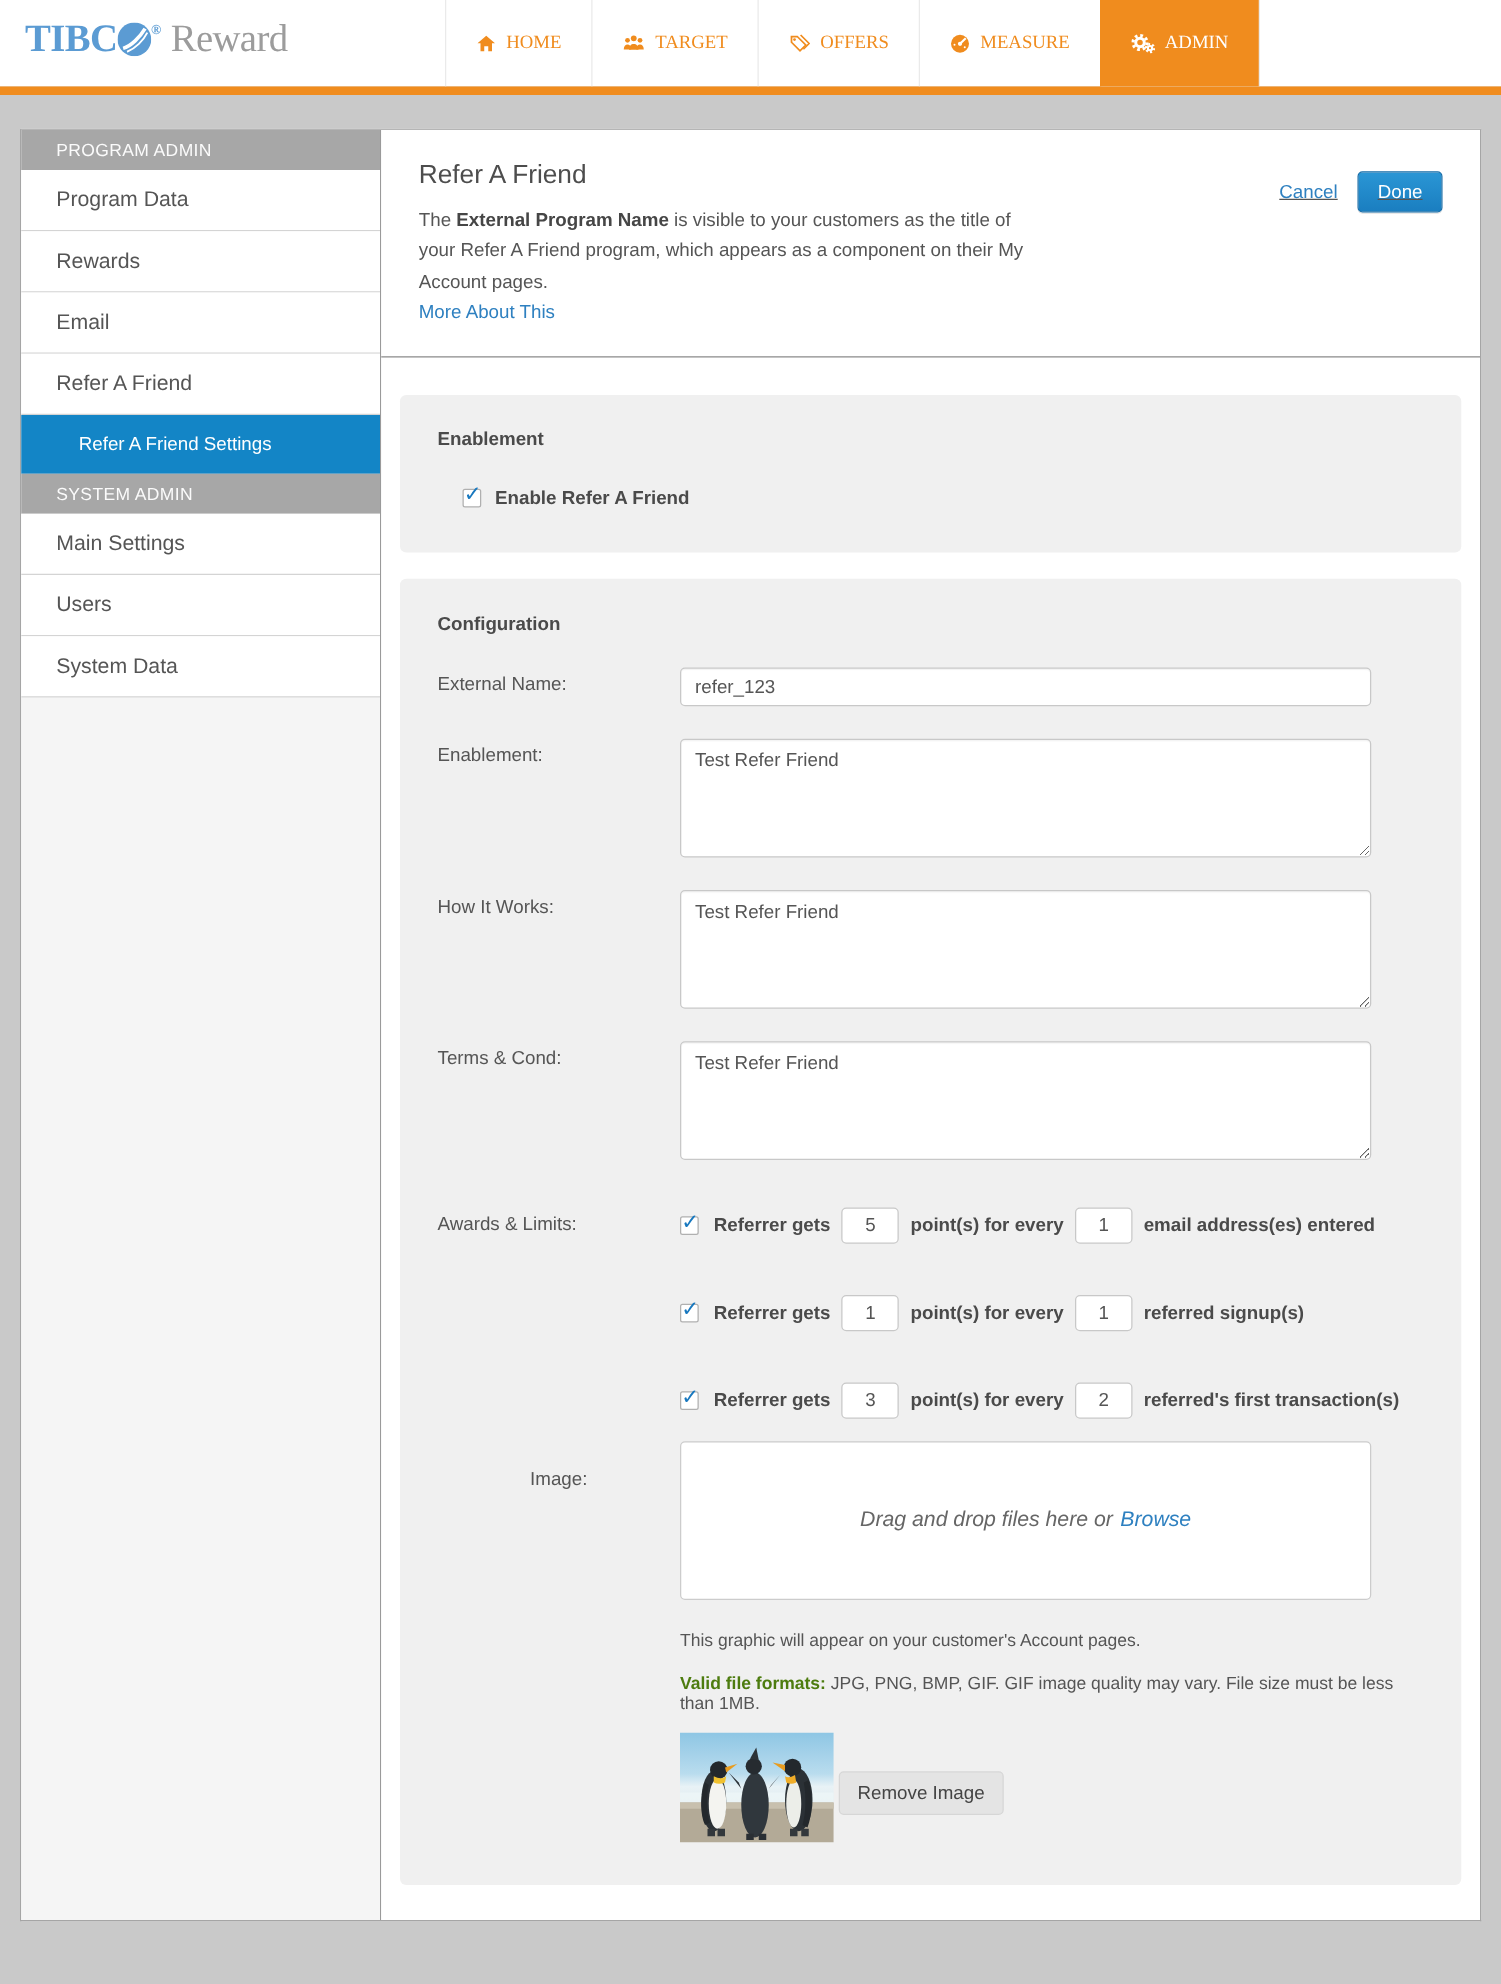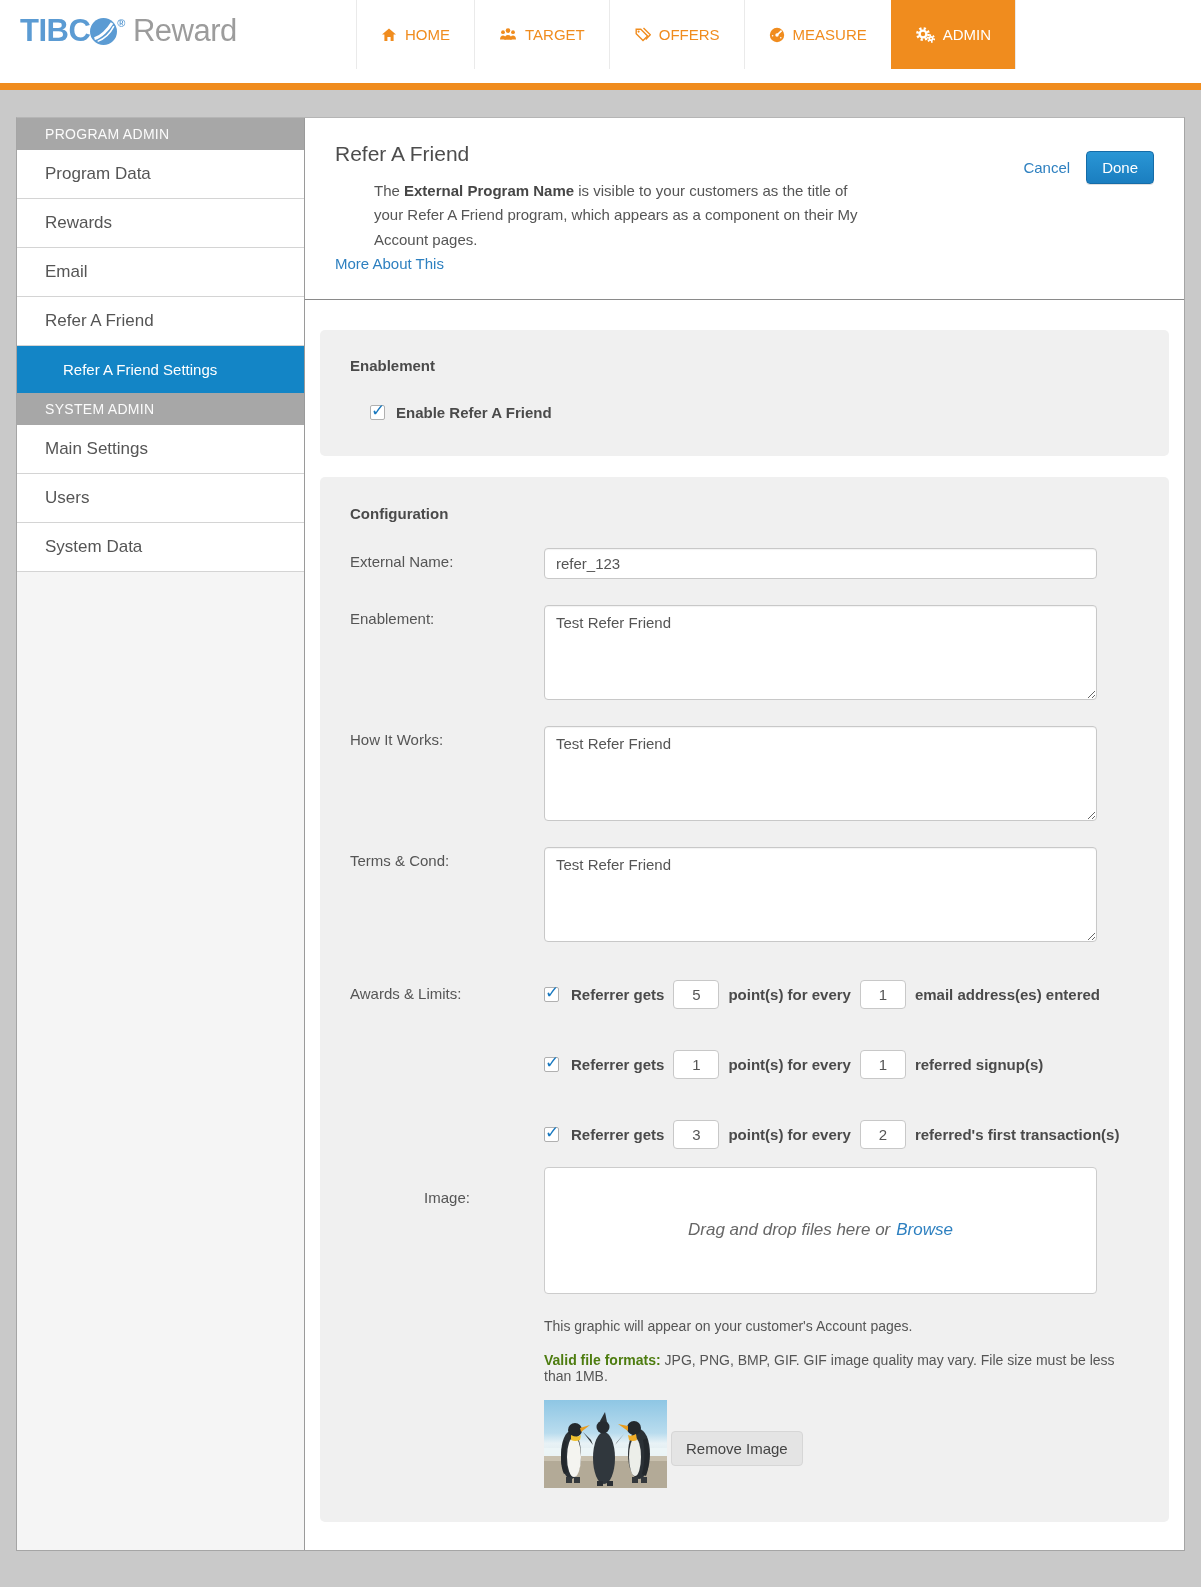--- a/index.html
+++ b/index.html
@@ -7,21 +7,21 @@
   body {
     width:1201px; height:1587px;
     background:#c9c9c9;
     font-family:"Liberation Sans","DejaVu Sans",sans-serif;
     color:#555;
     -webkit-font-smoothing:antialiased;
   }
   a { text-decoration:none; cursor:pointer; }
 
   
-  .topbar { height:83px; background:#fff; position:relative; }
+  .topbar { height:69px; background:#fff; position:relative;font-family:Liberation Serif, serif; }
   .brandbar { height:7px; background:#f08c1e; }
   .logo { position:absolute; left:20px; top:13px; font-size:31px; letter-spacing:-0.5px; white-space:nowrap; }
   .logo .tibc { color:#5b9bd3; font-weight:bold; }
   .logo .globe { display:inline-block; vertical-align:-4px; }
   .logo .reg { font-size:11px; vertical-align:14px; color:#5b9bd3; font-weight:bold; }
   .logo .product { color:#9c9c9c; font-weight:normal; margin-left:8px; }
 
   .nav { position:absolute; left:356px; top:0; height:69px; display:flex; }
   .tab {
     display:flex; align-items:center; gap:8px;
@@ -55,24 +55,24 @@
   .side-subitem {
     background:#1385c6; color:#fff; font-size:15px;
     padding:15px 0 15px 46px; cursor:pointer;
   }
 
   .main { flex:1; background:#fff; }
 
   
   .page-head { position:relative; padding:24px 30px 26px; border-bottom:1px solid #8a8a8a; }
   .page-title { margin:0 0 13px; font-size:21px; font-weight:normal; color:#4d4d4d; }
-  .page-desc { width:505px; font-size:15px; line-height:1.62; color:#555;margin-left:39px; }
+  .page-desc { width:505px; font-size:15px; line-height:1.62; color:#555; }
   .page-desc b { color:#464646; }
   .more-link { color:#2e80c0; font-size:15px; display:inline-block; margin-top:3px; }
-  .head-actions { position:absolute; top:33px; right:30px; display:flex; align-items:center; gap:16px; }
+  .head-actions { position:absolute; top:33px; right:30px; display:flex; align-items:center; gap:16px;text-decoration:underline; }
   .cancel-link { color:#2e80c0; font-size:15px; }
   .done-btn {
     background:linear-gradient(#2a96d5,#1a7ec0);
     border:1px solid #156ca8; border-radius:4px;
     color:#fff; font-size:15px; padding:7px 15px;
     font-family:inherit; cursor:pointer;
     box-shadow:0 1px 0 rgba(0,0,0,0.12);
   }
 
   

